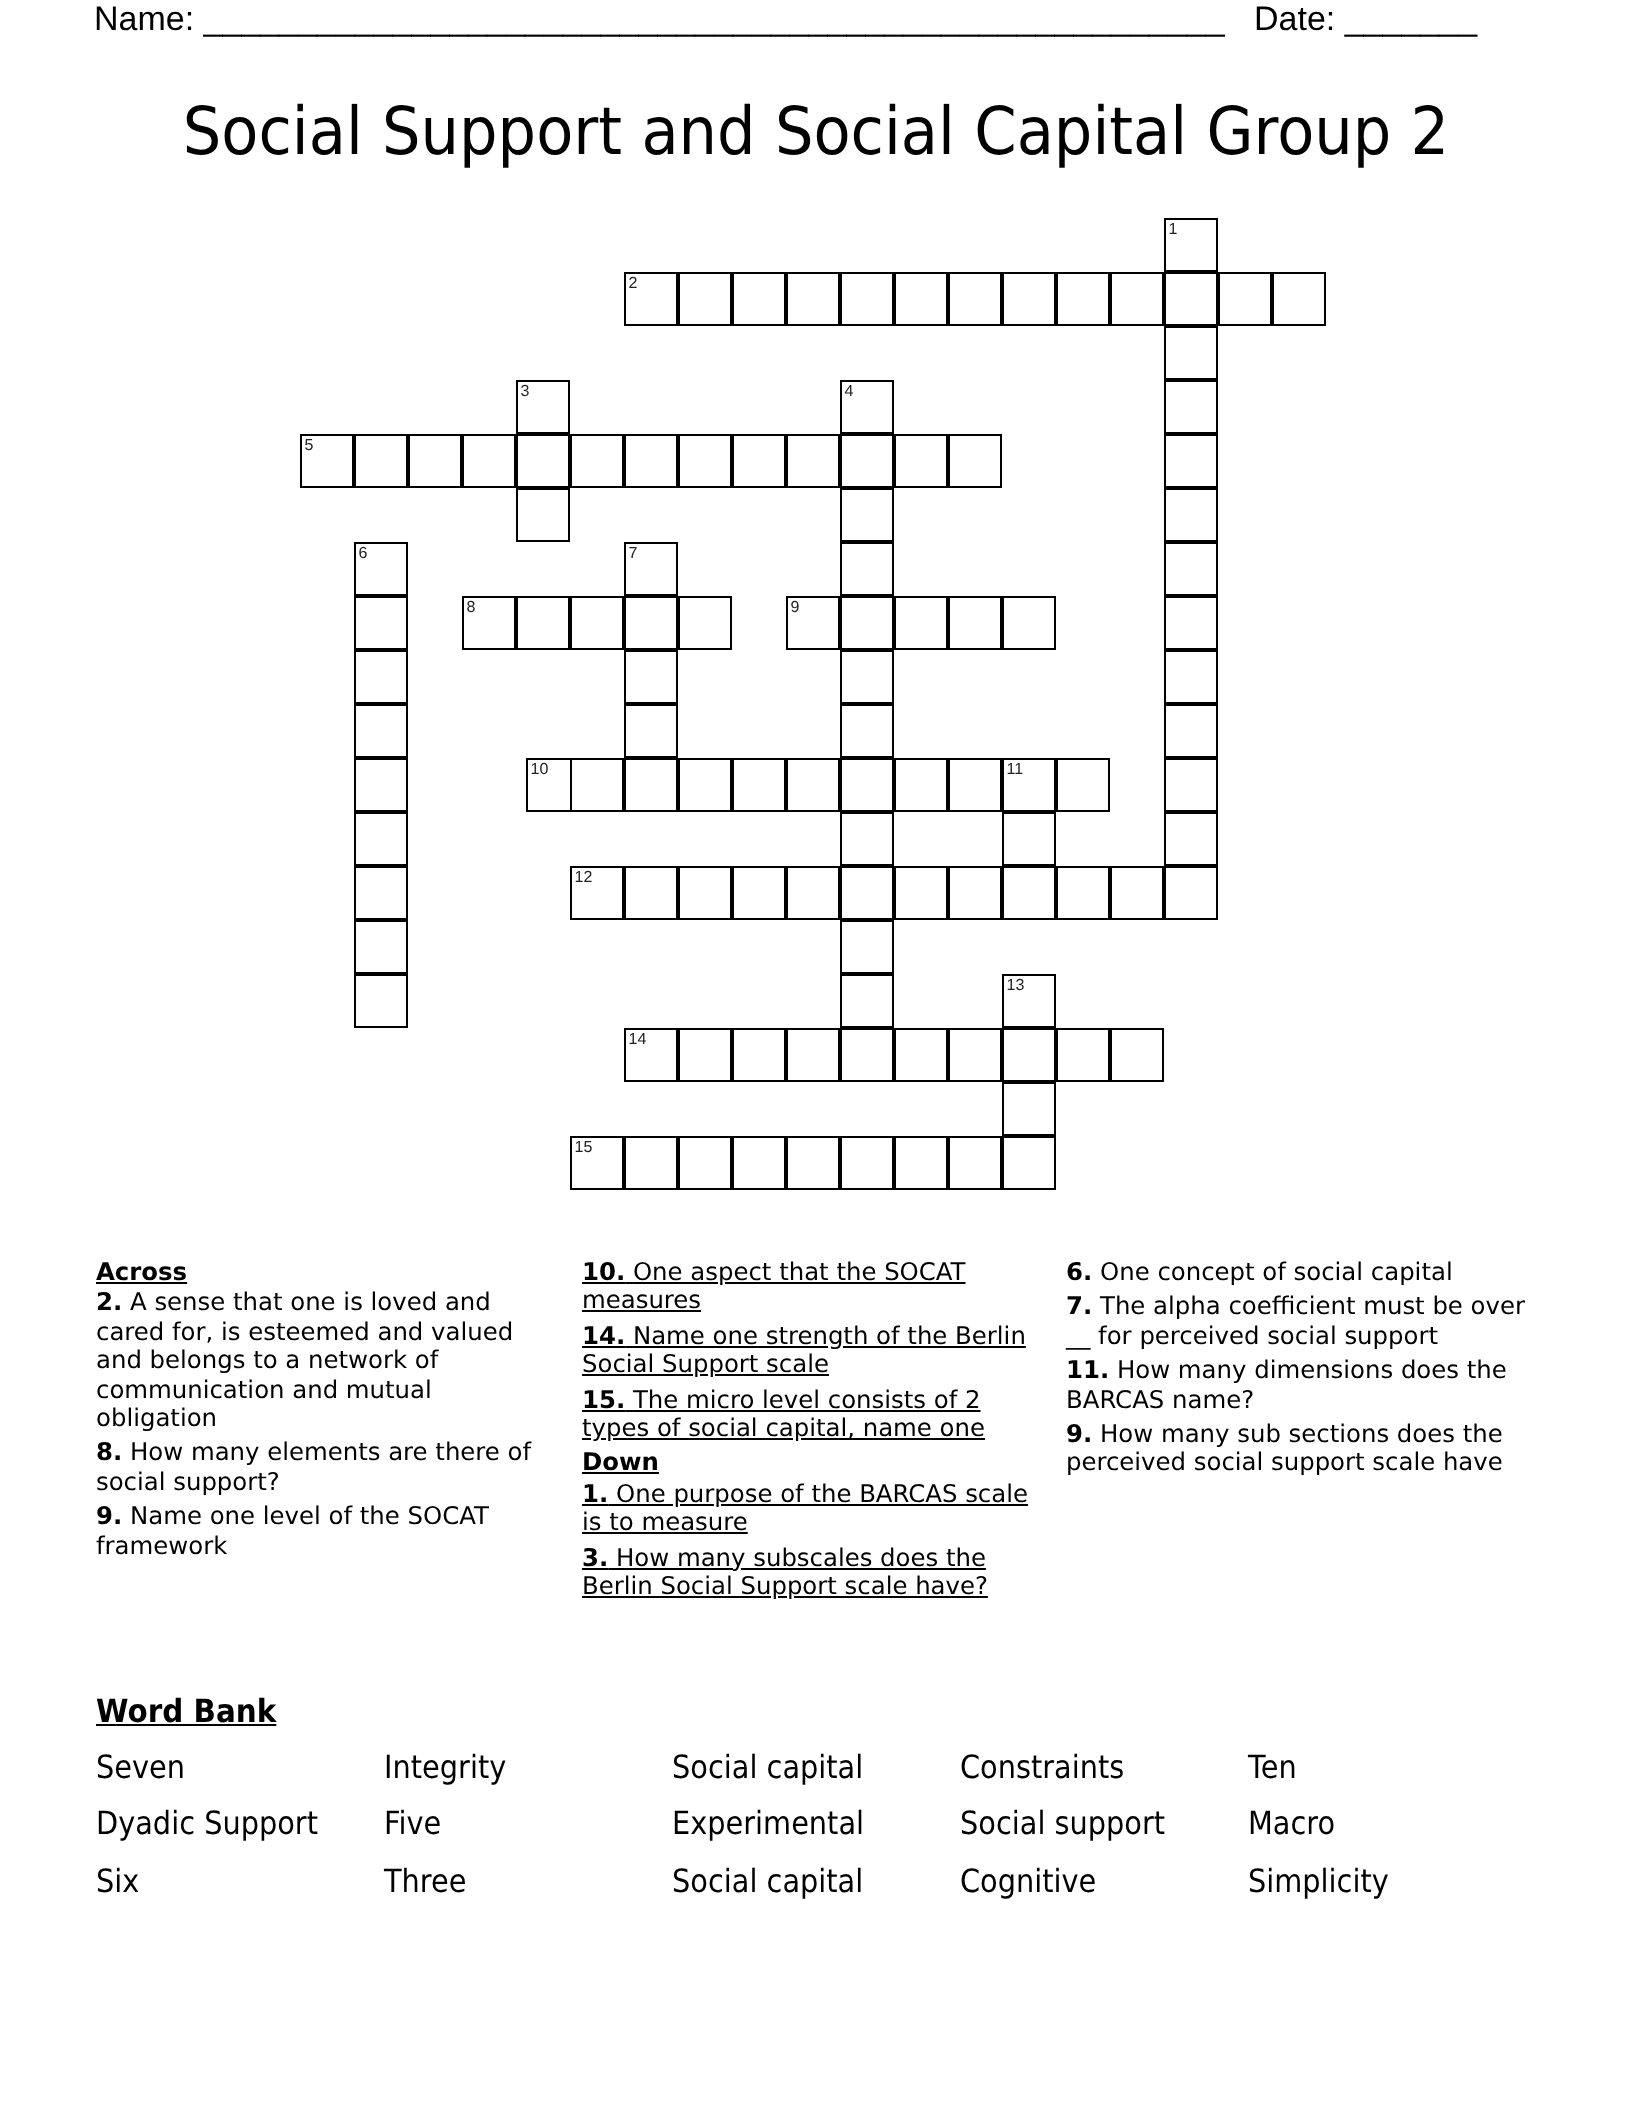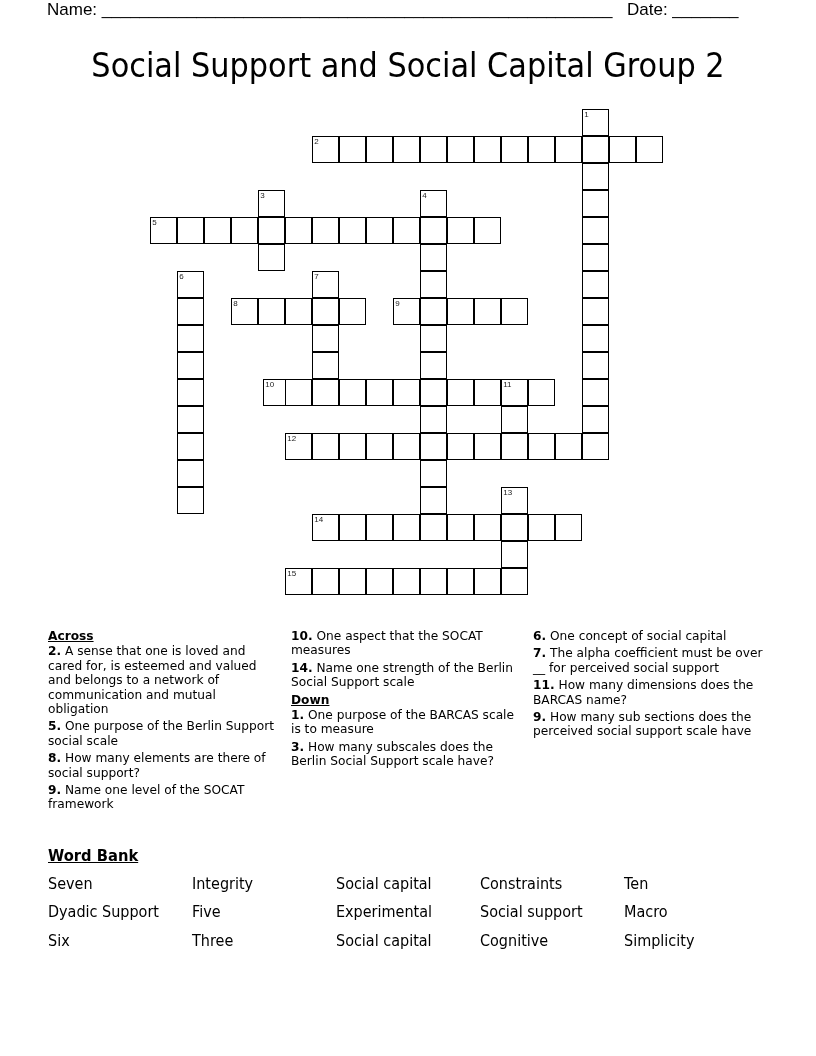--- a/index.html
+++ b/index.html
@@ -5,21 +5,21 @@
   html, body { margin:0; padding:0; background:#ffffff; }
   body { width:816px; height:1056px; position:relative; overflow:hidden; color:#000; font-family:"DejaVu Sans", sans-serif; }
   .header-line { position:absolute; top:0; left:47px; font-family:"Liberation Sans", sans-serif; font-size:17px; line-height:20px; white-space:nowrap; }
   .header-line.date { left:627px; }
   .title { position:absolute; top:44px; left:0; width:816px; text-align:center; font-family:"DejaVu Sans", sans-serif; font-size:33px; line-height:44px; letter-spacing:0px; transform:scaleX(0.92); transform-origin:center; }
   .grid { position:absolute; left:151px; top:110px; width:520px; height:490px; }
   .cell { position:absolute; width:27px; height:27px; box-sizing:border-box; border:1.5px solid #000; background:#fff; margin-left:-0.75px; margin-top:-0.75px; }
   .cell .num { position:absolute; top:0px; left:1px; font-family:"Liberation Sans", sans-serif; font-size:8px; line-height:9px; color:#222; }
   .clues { position:absolute; top:629px; font-family:"DejaVu Sans", sans-serif; font-size:12.2px; line-height:14.4px; }
   .col1 { left:48px; width:232px; }
-  .col2 { left:291px; width:232px; }
+  .col2 { left:291px; width:232px;text-decoration:underline; }
   .col3 { left:533px; width:240px; }
   .clue { margin-bottom:3px; }
   .clue b { font-weight:bold; }
   .heading { text-decoration:underline; font-weight:bold; margin-bottom:1px; }
   .wordbank-title { position:absolute; top:846px; left:48px; font-size:16px; font-weight:bold; text-decoration:underline; font-family:"DejaVu Sans", sans-serif; transform:scaleX(0.92); transform-origin:left; }
   .wb { position:absolute; font-family:"DejaVu Sans", sans-serif; font-size:16px; line-height:20px; white-space:nowrap; transform:scaleX(0.9); transform-origin:left; }
 </style>
 </head>
 <body>
 
@@ -171,28 +171,28 @@
     <div class="cell" style="left: 216px; top: 459px;"></div>
     <div class="cell" style="left: 243px; top: 459px;"></div>
     <div class="cell" style="left: 270px; top: 459px;"></div>
     <div class="cell" style="left: 297px; top: 459px;"></div>
     <div class="cell" style="left: 324px; top: 459px;"></div>
   </div>
 
 <div class="clues col1">
   <div class="heading">Across</div>
   <div class="clue"><b>2.</b> <span>A sense that one is loved and cared for, is esteemed and valued and belongs to a network of communication and mutual obligation</span></div>
-  <div class="clue"><b>5.</b> <span>One purpose of the Berlin Support social scale</span></div>
   <div class="clue"><b>8.</b> <span>How many elements are there of social support?</span></div>
   <div class="clue"><b>9.</b> <span>Name one level of the SOCAT framework</span></div>
 </div>
 
 <div class="clues col2">
   <div class="clue"><b>10.</b> <span>One aspect that the SOCAT measures</span></div>
   <div class="clue"><b>14.</b> <span>Name one strength of the Berlin Social Support scale</span></div>
+  <div class="clue"><b>15.</b> <span>The micro level consists of 2 types of social capital, name one</span></div>
   <div class="heading">Down</div>
   <div class="clue"><b>1.</b> <span>One purpose of the BARCAS scale is to measure</span></div>
   <div class="clue"><b>3.</b> <span>How many subscales does the Berlin Social Support scale have?</span></div>
 </div>
 
 <div class="clues col3">
   <div class="clue"><b>6.</b> <span>One concept of social capital</span></div>
   <div class="clue"><b>7.</b> <span>The alpha coefficient must be over __ for perceived social support</span></div>
   <div class="clue"><b>11.</b> <span>How many dimensions does the BARCAS name?</span></div>
   <div class="clue"><b>9.</b> <span>How many sub sections does the perceived social support scale have</span></div>

